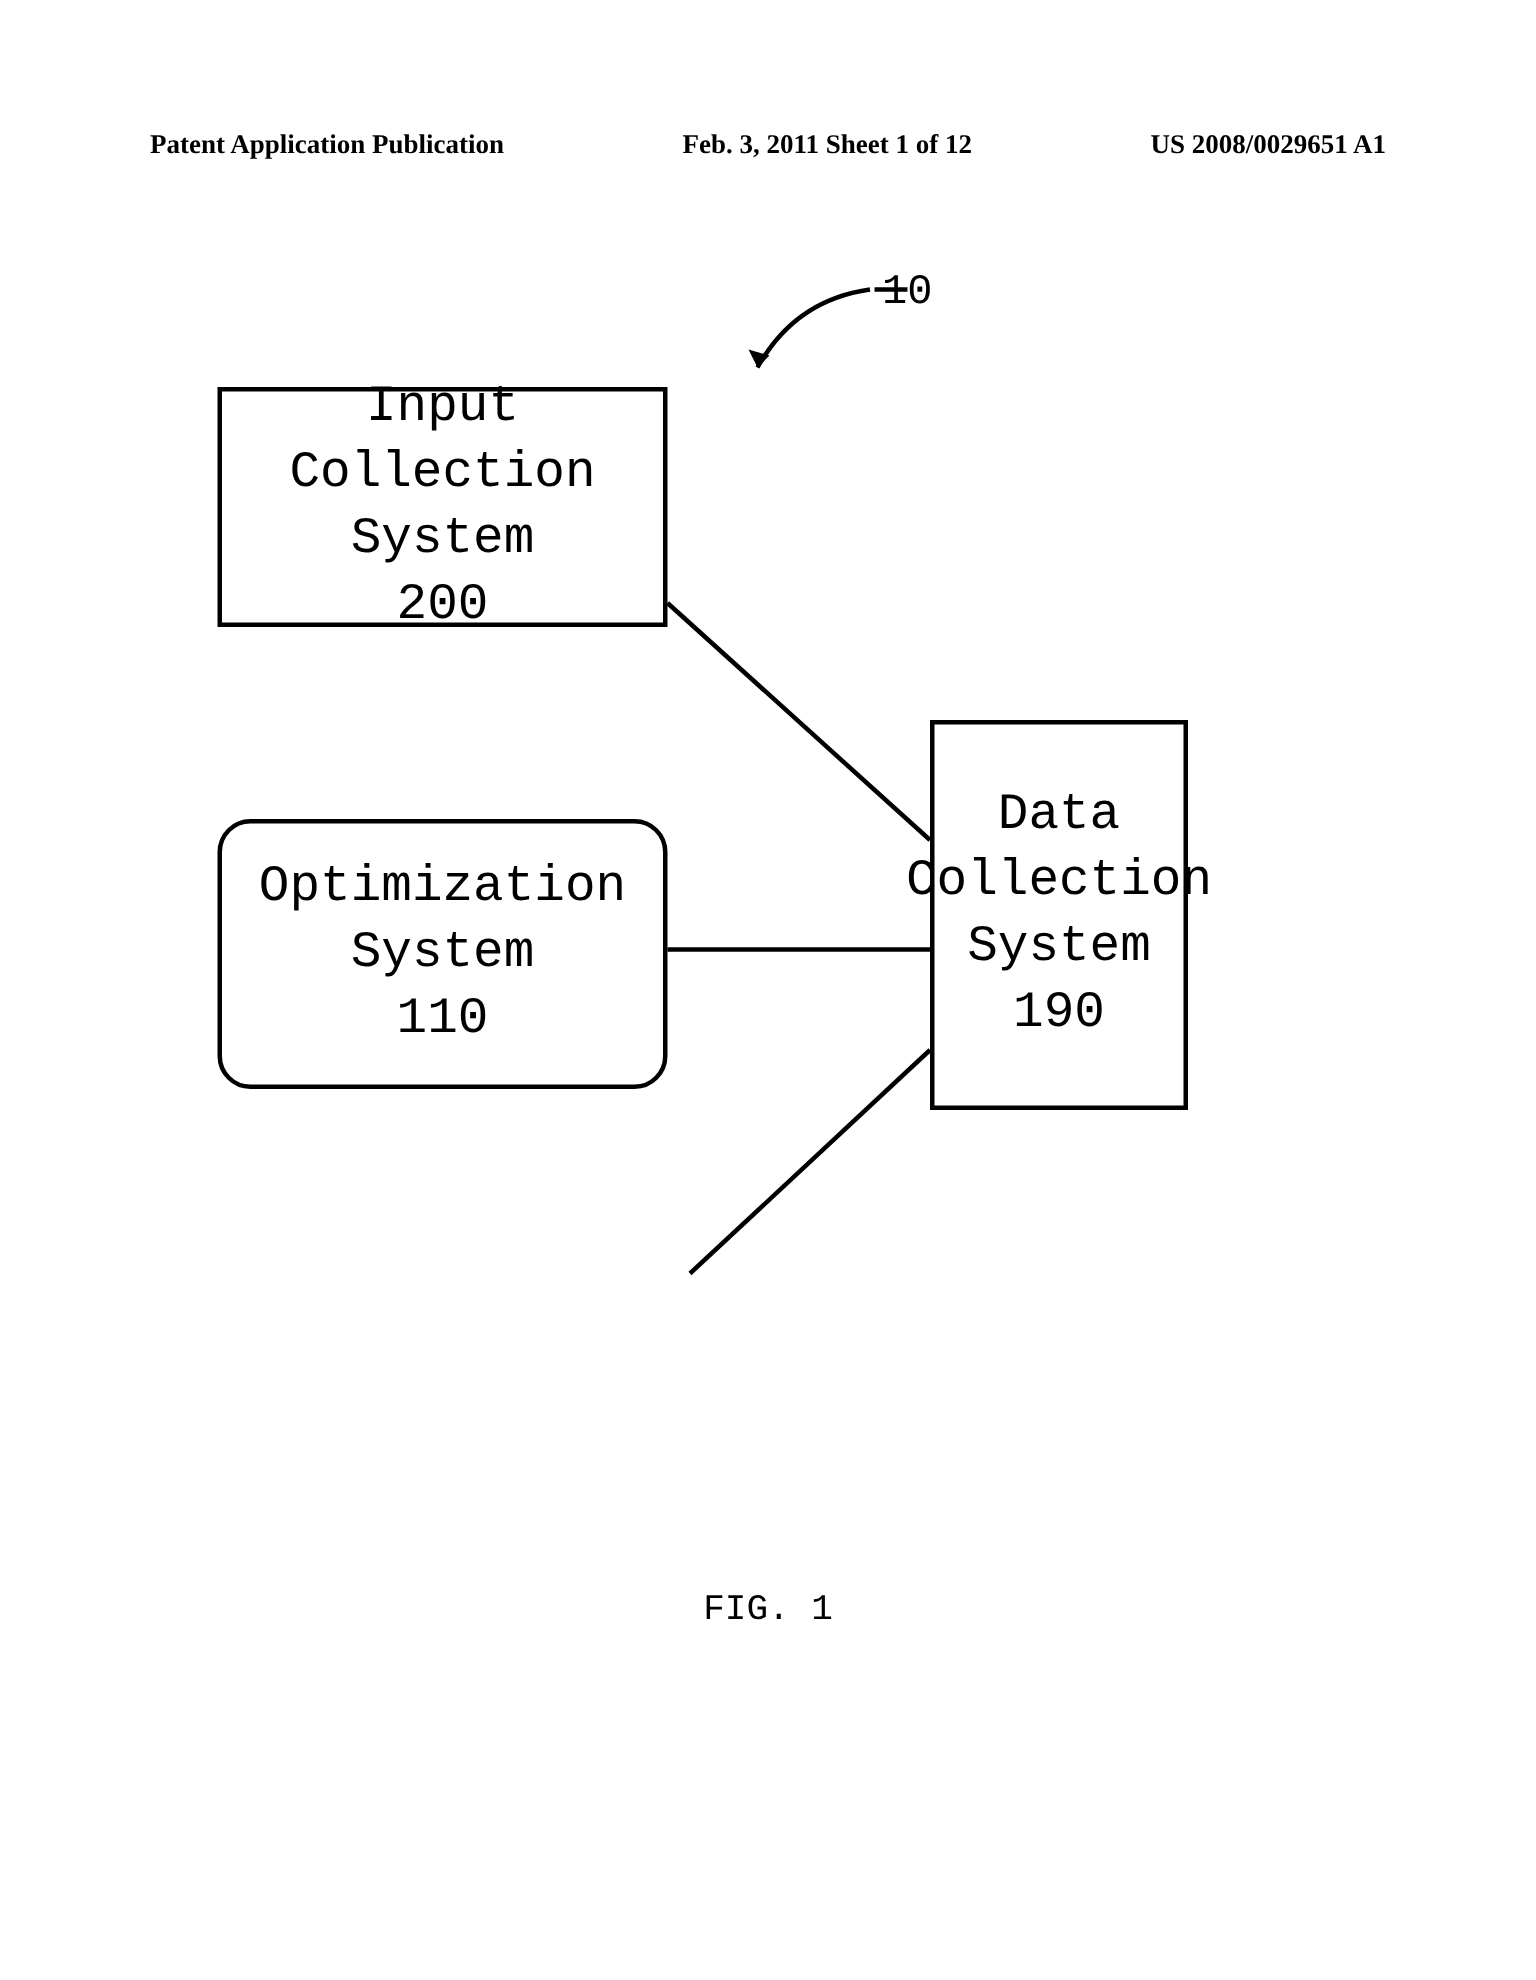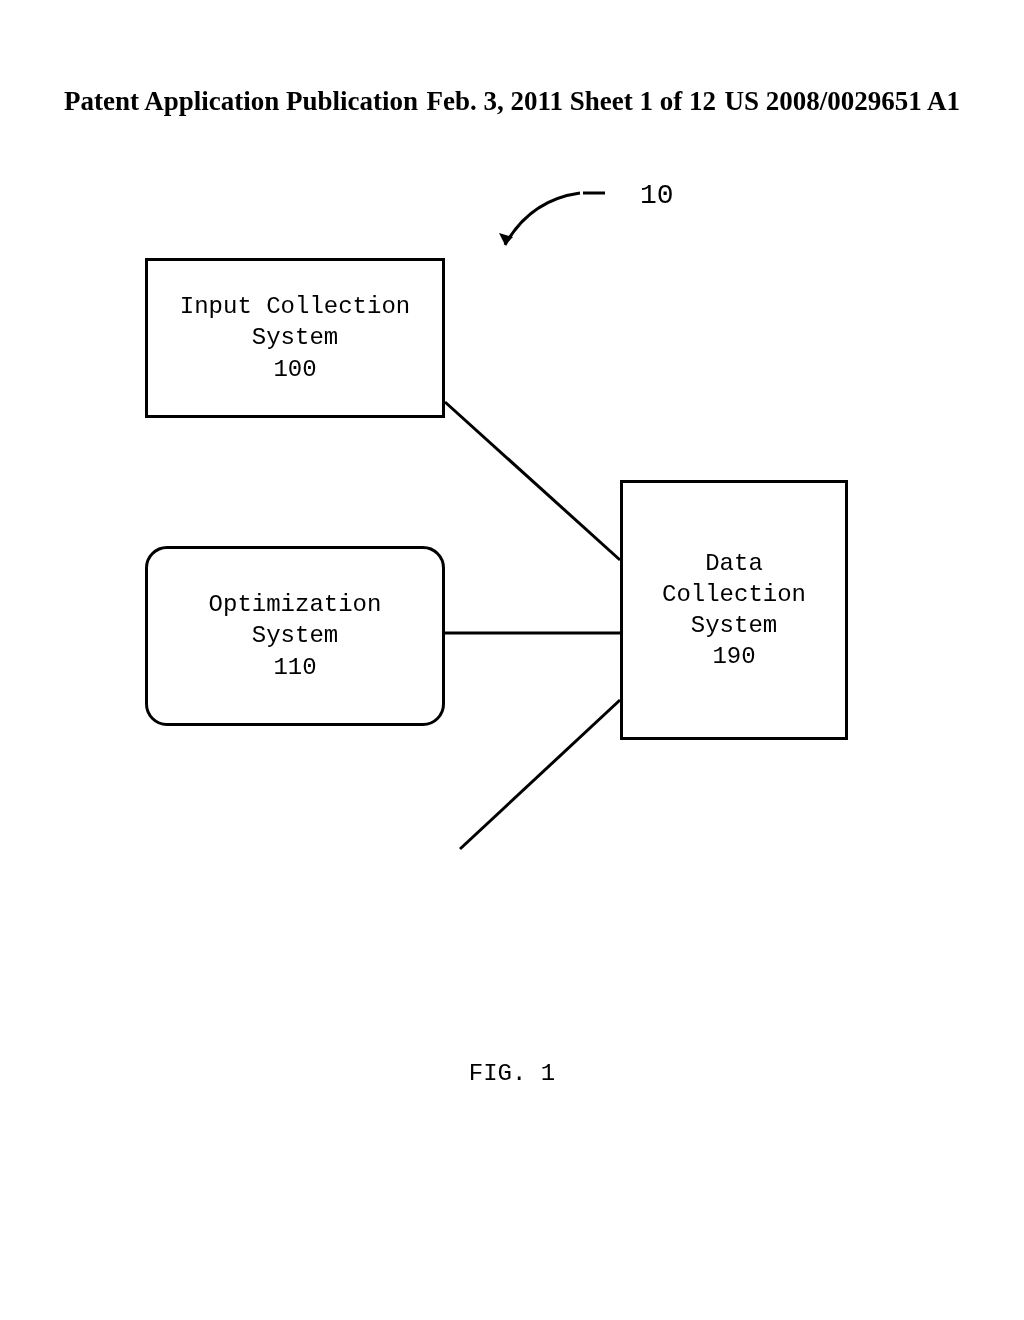--- a/index.html
+++ b/index.html
@@ -12,25 +12,25 @@
     height: 1320px;
     background: white;
     font-family: "Times New Roman", Times, serif;
     position: relative;
   }
   .header {
     position: absolute;
     top: 86px;
     left: 0;
     width: 100%;
-    padding: 0 64px;
+    padding: 0 100px;
     display: flex;
     justify-content: space-between;
     align-items: baseline;
-    font-size: 27px;
+    font-size: 18px;
   }
   .header-left {
     font-weight: bold;
   }
   .header-center {
     font-weight: bold;
   }
   .header-right {
     font-weight: bold;
   }
@@ -38,21 +38,21 @@
     position: absolute;
     top: 180px;
     left: 0;
     width: 1024px;
     height: 900px;
   }
   .box {
     position: absolute;
     border: 3px solid black;
     font-family: "Courier New", Courier, monospace;
-    font-size: 24px;
+    font-size: 34px;
     text-align: center;
     display: flex;
     flex-direction: column;
     justify-content: center;
     align-items: center;
     line-height: 1.3;
   }
   .box-100 {
     top: 78px;
     left: 145px;
@@ -68,21 +68,21 @@
   }
   .box-120 {
     top: 654px;
     left: 120px;
     width: 340px;
     height: 148px;
   }
   .box-130 {
     top: 300px;
     left: 620px;
-    width: 228px;
+    width: 172px;
     height: 260px;
   }
   .connector {
     position: absolute;
     stroke: black;
     stroke-width: 3;
   }
   .ref-label {
     position: absolute;
     font-family: "Courier New", Courier, monospace;
@@ -110,26 +110,26 @@
   <span class="header-right">US 2008/0029651 A1</span>
 </div>
 
 <div class="diagram">
 
   <svg class="arrow-svg" style="top:5px; left:470px;" width="160" height="80">
     <path d="M 110 8 Q 60 15, 35 60" fill="none" stroke="black" stroke-width="3"></path>
     <polygon points="35,60 29,48 43,52" fill="black"></polygon>
     <line x1="113" y1="8" x2="135" y2="8" stroke="black" stroke-width="3"></line>
   </svg>
-  <div class="ref-label" style="top:0px; left:640px;text-align:center;">10</div>
+  <div class="ref-label" style="top:0px; left:588px;text-align:center;">10</div>
 
   <div class="box box-100">
     <div>Input Collection</div>
     <div>System</div>
-    <div>100</div>
+    <div>200</div>
   </div>
 
   <div class="box box-110">
     <div>Optimization</div>
     <div>System</div>
     <div>110</div>
   </div>
 
 
   <div class="box box-130">

